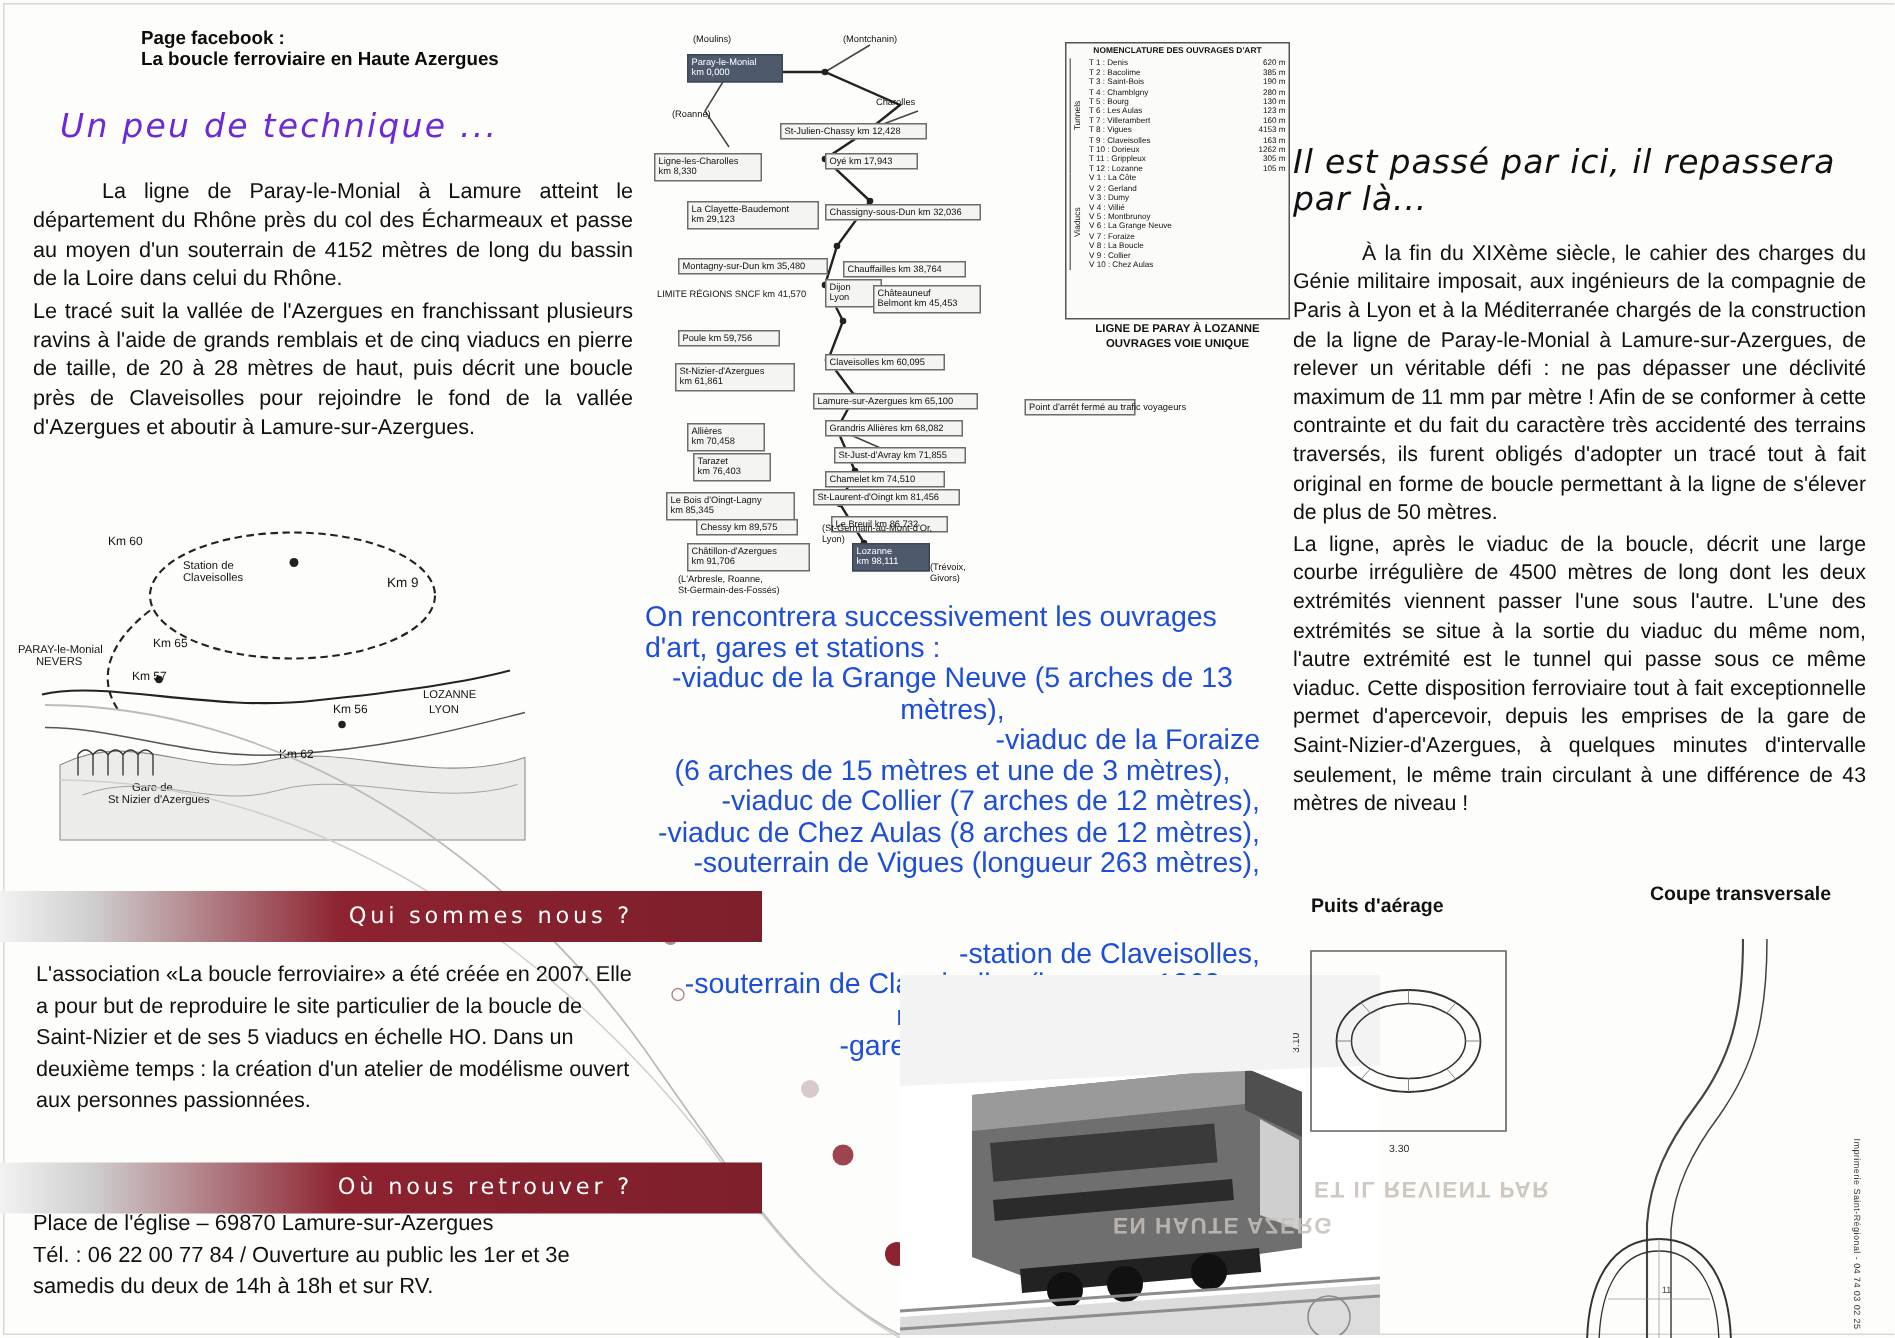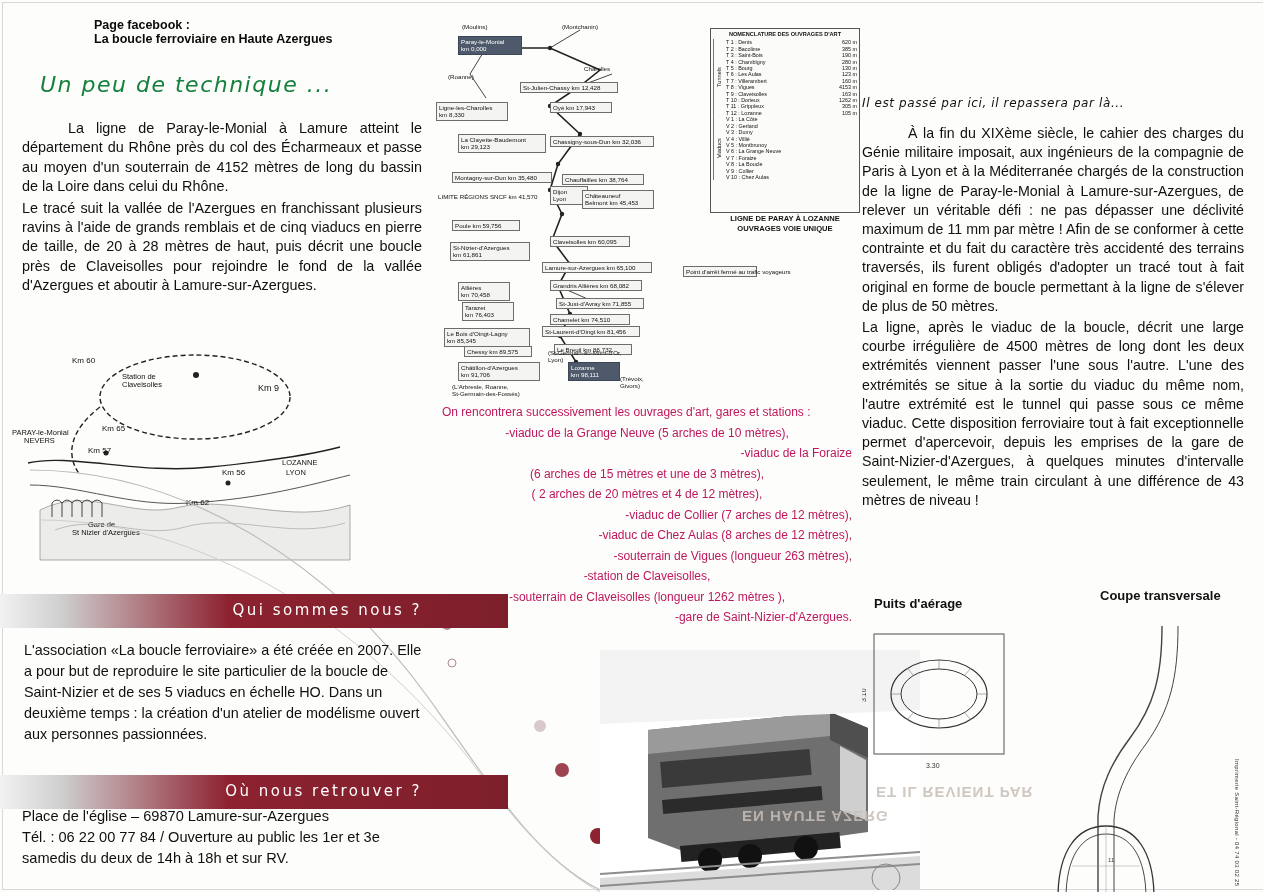--- a/index.html
+++ b/index.html
@@ -24,21 +24,21 @@
   .col{position:absolute;}
 
   
   #left{left:22px;top:18px;width:400px;}
   .fb-title{
     font-weight:bold;font-size:12.5px;line-height:14px;
     margin-left:72px;color:#0b0b0b;
   }
   .script-head{
     font-family:"DejaVu Sans", sans-serif;
-    font-size:22px;letter-spacing:1.5px;color:#15803d;
+    font-size:22px;letter-spacing:1.5px;color:#6d28d9;
     margin-top:26px;margin-left:18px;font-style:italic;
   }
   .body-text{
     font-size:14.4px;line-height:19.4px;text-align:justify;
     color:#101010;margin-top:22px;
   }
   .body-text .indent{display:inline-block;width:46px;}
 
   
   #mapsketch{
@@ -68,22 +68,22 @@
   
   #mid{left:430px;top:14px;width:420px;}
   #netdiagram{position:absolute;left:0;top:0;width:400px;height:390px;}
   .nodebox{
     position:absolute;background:#f4f4f2;border:1px solid #6d6d6d;
     font-size:6.2px;line-height:7.4px;padding:1px 2px;color:#111;
     white-space:nowrap;
   }
   .nodebox.dark{background:#4e5a6b;color:#fff;border-color:#3c4654;}
   .midtext{
-    position:absolute;left:12px;top:388px;width:410px;
-    font-size:12px;line-height:20.5px;color:#be185d;
+    position:absolute;left:0;top:388px;width:410px;
+    font-size:19px;line-height:20.5px;color:#1d4ed8;
   }
   .midtext .l{display:block;}
 
   
   #nomen{
     position:absolute;left:280px;top:14px;width:150px;height:185px;
     border:1px solid #555;background:#fbfbf9;font-size:5.4px;
     line-height:6.4px;color:#111;padding:2px;box-sizing:border-box;
   }
   #nomen .nt{text-align:center;font-size:5.6px;font-weight:bold;margin-bottom:2px;}
@@ -97,21 +97,21 @@
   #nomen .row{display:flex;justify-content:space-between;}
   #legendbox{
     position:absolute;left:270px;top:200px;width:170px;
     text-align:center;font-size:7.6px;font-weight:bold;line-height:10px;color:#111;
   }
 
   
   #right{left:862px;top:96px;width:382px;}
   .script-head-r{
     font-family:"DejaVu Sans", sans-serif;
-    font-size:12px;letter-spacing:.6px;color:#111;font-style:italic;
+    font-size:22px;letter-spacing:.6px;color:#111;font-style:italic;
     margin-bottom:14px;
   }
   #right .body-text{margin-top:0;font-size:14.2px;line-height:19.2px;}
   .fig-captions{
     position:absolute;left:0;top:500px;width:382px;height:20px;
     font-size:13px;font-weight:bold;color:#111;
   }
   #cap-puits{position:absolute;left:12px;top:0;}
   #cap-coupe{position:absolute;left:238px;top:-8px;}
   #figs{position:absolute;left:0;top:520px;width:382px;height:280px;}
@@ -396,28 +396,27 @@
       <div>LIGNE DE PARAY À LOZANNE</div>
       <div>OUVRAGES VOIE UNIQUE</div>
     </div>
     <div class="nodebox" style="left:253px;top:252px;width:68px">
       <span>Point d'arrêt fermé au trafic voyageurs</span>
     </div>
 
     <div class="midtext">
       <div>On rencontrera successivement les ouvrages d'art, gares et stations :</div>
       <div id="works-list">
-          <div class="l" style="text-align: center;">-viaduc de la Grange Neuve (5 arches de 10 mètres),</div>
+          <div class="l" style="text-align: center;">-viaduc de la Grange Neuve (5 arches de 13 mètres),</div>
           <div class="l" style="text-align: right;">-viaduc de la Foraize</div>
           <div class="l" style="text-align: center;">(6 arches de 15 mètres et une de 3 mètres),</div>
-          <div class="l" style="text-align: center;">( 2 arches de 20 mètres et 4 de 12 mètres),</div>
           <div class="l" style="text-align: right;">-viaduc de Collier (7 arches de 12 mètres),</div>
           <div class="l" style="text-align: right;">-viaduc de Chez Aulas (8 arches de 12 mètres),</div>
           <div class="l" style="text-align: right;">-souterrain de Vigues (longueur 263 mètres),</div>
-          <div class="l" style="text-align: center;">-station de Claveisolles,</div>
+          <div class="l" style="text-align: right; margin-top: 40px;">-station de Claveisolles,</div>
           <div class="l" style="text-align: center;">-souterrain de Claveisolles (longueur 1262 mètres ),</div>
           <div class="l" style="text-align: right;">-gare de Saint-Nizier-d'Azergues.</div>
         </div>
     </div>
   </div>
 
   <div id="train">
     <svg width="320" height="240" viewBox="0 0 320 240">
       <rect x="0" y="0" width="320" height="240" fill="#ffffff"></rect>
 

